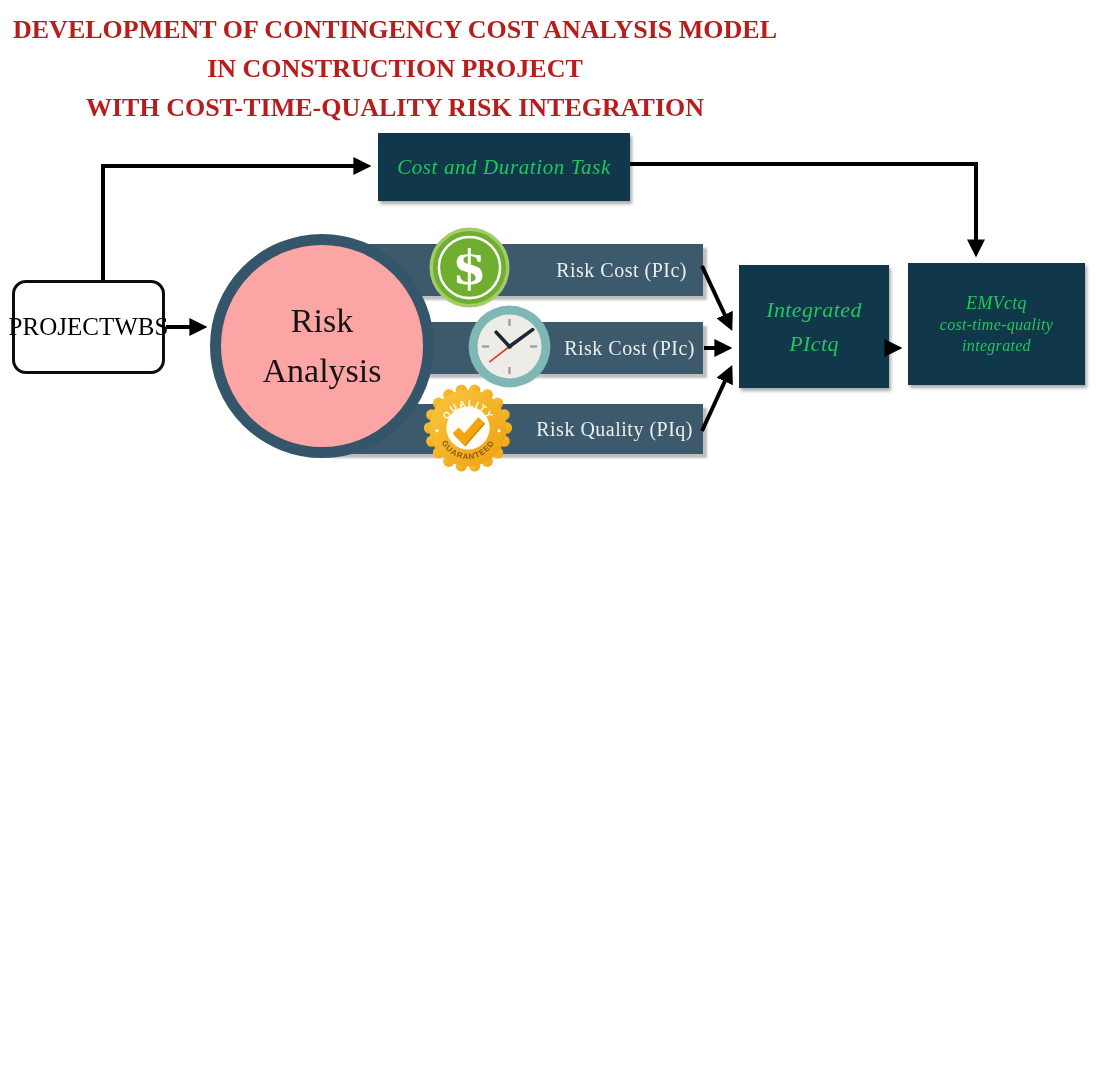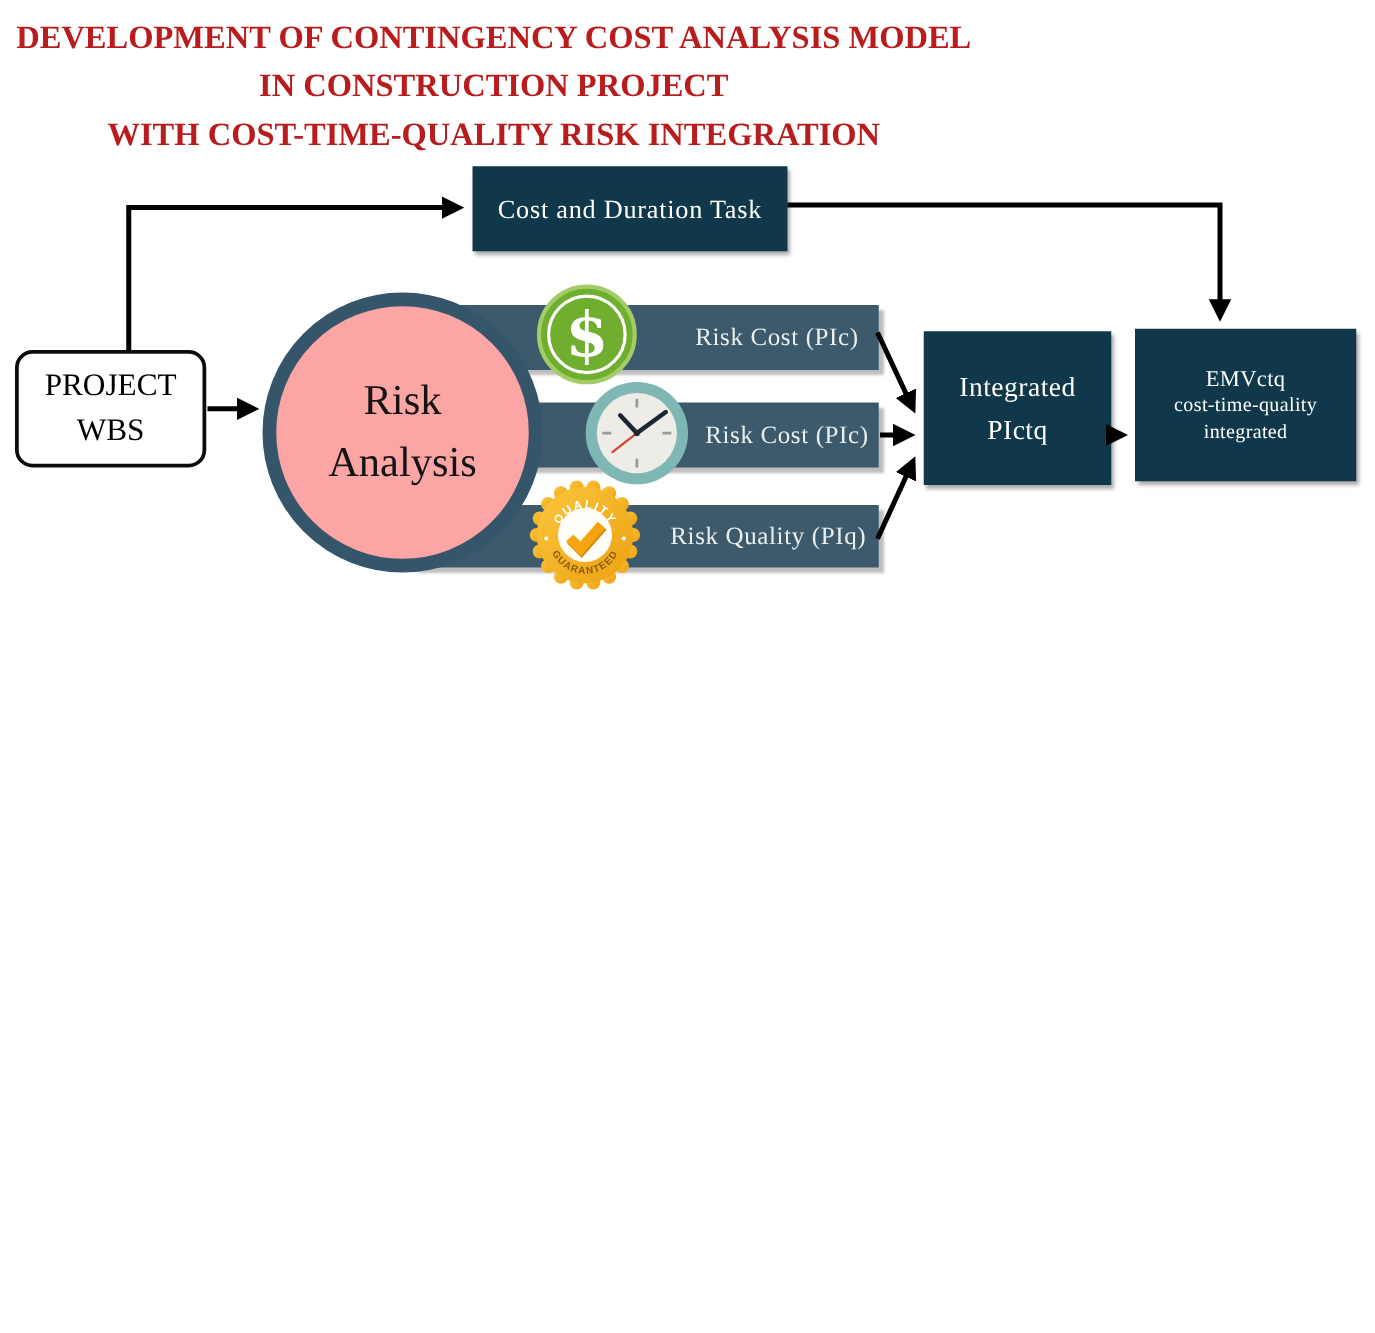--- a/index.html
+++ b/index.html
@@ -6,34 +6,34 @@
   .page {
     position:relative; width:1100px; height:1066px; background:#ffffff;
     font-family:"Liberation Serif","DejaVu Serif",serif; overflow:hidden;
   }
   .title {
     position:absolute; left:13px; top:10px; color:#b91c1c;
     font-weight:700; font-size:26px; line-height:39px; letter-spacing:0px;text-align:center;
   }
   
   .dark-box {
-    position:absolute; background:#11384a; color:#ffffff; z-index:3;
+    position:absolute; background:#11384a; color:#22c55e; z-index:3;
     display:flex; flex-direction:column; align-items:center; justify-content:center;
-    text-align:center; box-shadow:2px 3px 3px rgba(90,90,90,0.5);
+    text-align:center; box-shadow:2px 3px 3px rgba(90,90,90,0.5);font-style:italic;
   }
   #cost-duration-box { left:378px; top:133px; width:252px; height:68px; font-size:21px; letter-spacing:0.6px; }
   #integrated-box   { left:739px; top:265px; width:150px; height:123px; font-size:22px; line-height:34px; letter-spacing:0.4px; }
   #emv-box          { left:908px; top:263px; width:177px; height:122px; line-height:21px; letter-spacing:0.3px; }
   #emv-box .l1 { font-size:18px; }
   #emv-box .l2, #emv-box .l3 { font-size:16px; }
   
   #wbs-box {
     position:absolute; left:12px; top:280px; width:153px; height:94px; z-index:3;
     background:#ffffff; border:3.5px solid #0c0c0c; border-radius:14px; box-sizing:border-box;
-    display:flex; flex-direction:column; align-items:center; justify-content:center;
+    display:flex; flex-direction:row; align-items:center; justify-content:center;
     color:#000; font-size:25px; line-height:36px; text-align:center;
   }
   
   .bar {
     position:absolute; left:330px; width:373px; background:#3c5a6c; z-index:2;
     color:#e9efee; display:flex; align-items:center; justify-content:flex-end;
     font-size:20px; letter-spacing:0.5px; box-sizing:border-box; padding-right:16px;
     box-shadow:4px 4px 2px rgba(110,110,110,0.45);
   }
   #bar-cost    { top:244px; height:52px; }

